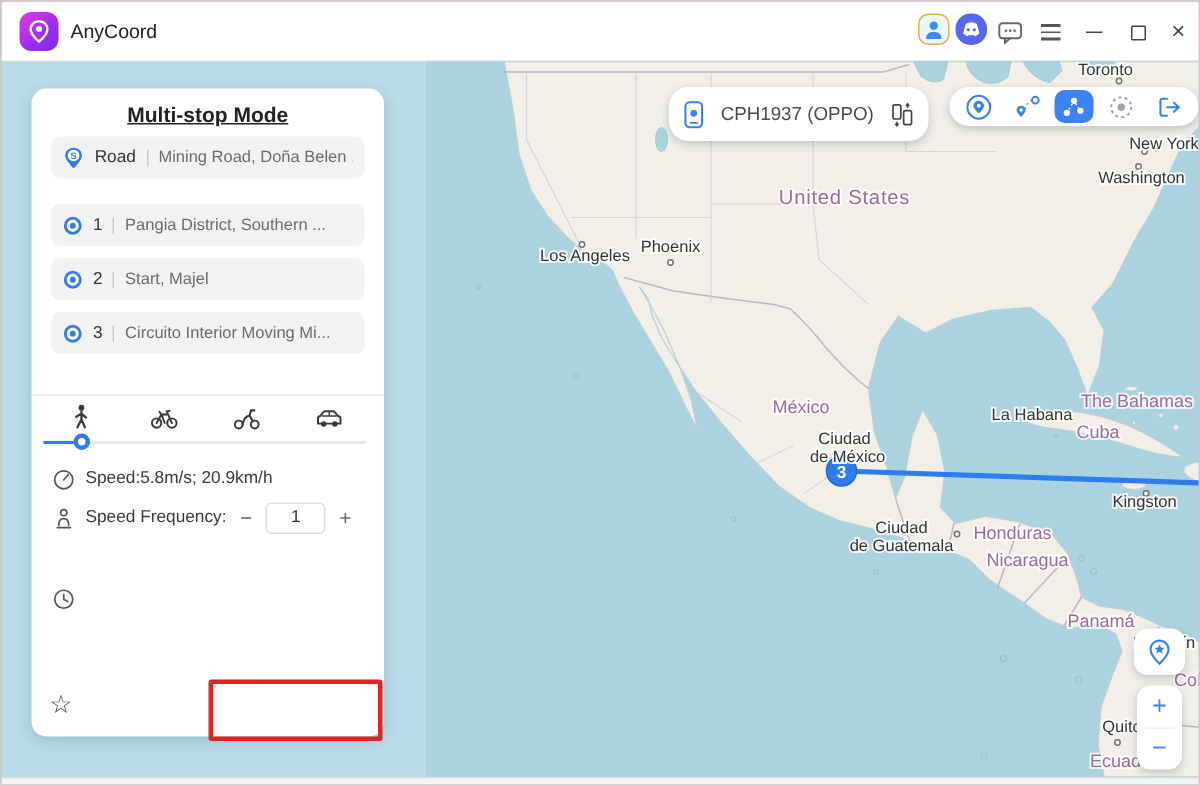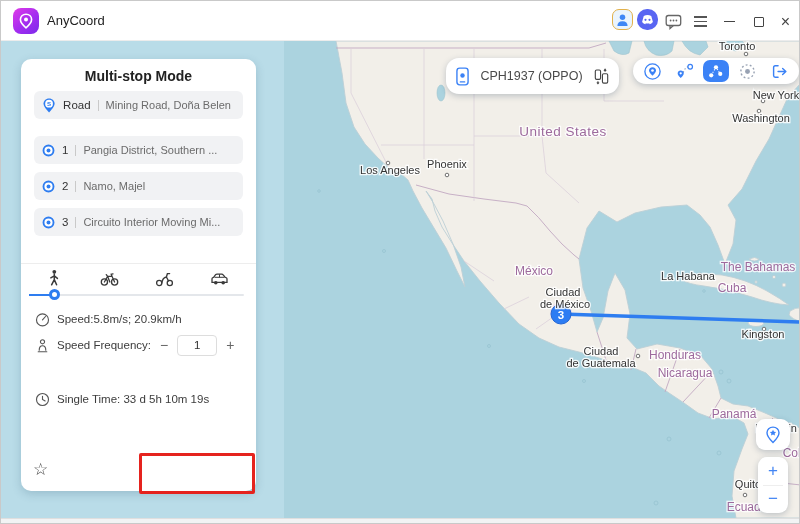--- a/index.html
+++ b/index.html
@@ -19,21 +19,21 @@
   #menu-btn i{display:block;width:13px;height:1.6px;background:#555;}
   #min-btn{left:718px;top:10px;border:none;}
   #min-btn i{display:block;width:11px;height:1.5px;background:#444;}
   #max-btn{left:747px;top:10px;border:none;}
   #max-btn i{display:block;width:10px;height:10px;border:1.4px solid #444;border-radius:1px;}
   #close-btn{left:774px;top:10px;border:none;font-size:16px;color:#444;}
 
   
   #sidepanel{position:absolute;left:0;top:40px;width:283px;height:477px;background:#b9dce8;}
   #card{position:absolute;left:20px;top:18px;width:235px;height:432px;background:#fff;border-radius:10px;box-shadow:0 3px 10px rgba(40,80,110,.22);}
-  #panel-title{position:absolute;left:0;top:9px;width:100%;text-align:center;font-size:14px;font-weight:bold;color:#222;}
+  #panel-title{position:absolute;left:0;top:9px;width:100%;text-align:center;font-size:14px;font-weight:bold;color:#222;text-decoration:underline;}
   .stoprow{position:absolute;left:13px;width:209px;height:28px;background:#f1f2f4;border-radius:6px;display:flex;align-items:center;padding:0 8px;cursor:pointer;}
   .stoprow .num{font-size:11.5px;color:#333;margin-left:7px;white-space:nowrap;}
   .stoprow .bar{width:1px;height:11px;background:#c9c9c9;margin:0 7px;flex:none;}
   .stoprow .addr{font-size:11px;color:#6b6b6b;white-space:nowrap;overflow:hidden;}
   #divider{position:absolute;left:0;top:204px;width:235px;height:1px;background:#ededed;}
   #transport{position:absolute;left:0;top:210px;width:235px;height:20px;}
   .tricon{position:absolute;top:0;cursor:pointer;}
   #slider{position:absolute;left:8px;top:231px;width:215px;height:9px;cursor:pointer;}
   #slider .track{position:absolute;left:0;top:3.5px;width:215px;height:2px;background:#e4e7eb;border-radius:1px;}
   #slider .fill{position:absolute;left:0;top:3.5px;width:26px;height:2px;background:#2e7df0;}
@@ -149,21 +149,21 @@
         <span class="bar"></span>
         <span class="addr">Pangia District,  Southern ...</span>
       </div>
       <div class="stoprow" style="top:113px;">
         <svg width="13" height="13" viewBox="0 0 14 14">
           <circle cx="7" cy="7" r="5.4" fill="#fff" stroke="#2e7df0" stroke-width="2"></circle>
             <circle cx="7" cy="7" r="2.1" fill="#2e7df0"></circle>
         </svg>
         <span class="num">2</span>
         <span class="bar"></span>
-        <span class="addr">Namo,  Majel</span>
+        <span class="addr">Start,  Majel</span>
       </div>
       <div class="stoprow" style="top:149px;">
         <svg width="13" height="13" viewBox="0 0 14 14">
           <circle cx="7" cy="7" r="5.4" fill="#fff" stroke="#2e7df0" stroke-width="2"></circle>
             <circle cx="7" cy="7" r="2.1" fill="#2e7df0"></circle>
         </svg>
         <span class="num">3</span>
         <span class="bar"></span>
         <span class="addr">Circuito Interior Moving Mi...</span>
       </div>
@@ -217,21 +217,20 @@
         <input id="freq-input" value="1" style="">
         <span id="freq-plus">+</span>
       </div>
 
 
       <div class="setrow" style="top:330px;">
         <svg width="15" height="15" viewBox="0 0 16 16">
           <circle cx="8" cy="8" r="6.4" fill="none" stroke="#555" stroke-width="1.2"></circle>
           <path d="M8 4.6 L8 8 L10.8 9.6" fill="none" stroke="#555" stroke-width="1.2" stroke-linecap="round"></path>
         </svg>
-        <span>Single Time: 33 d 5h 10m 19s</span>
       </div>
 
 
       <div id="star">☆</div>
     </div>
   </div>
 
   <div id="red-annot"></div>
 
   <div id="maparea">

